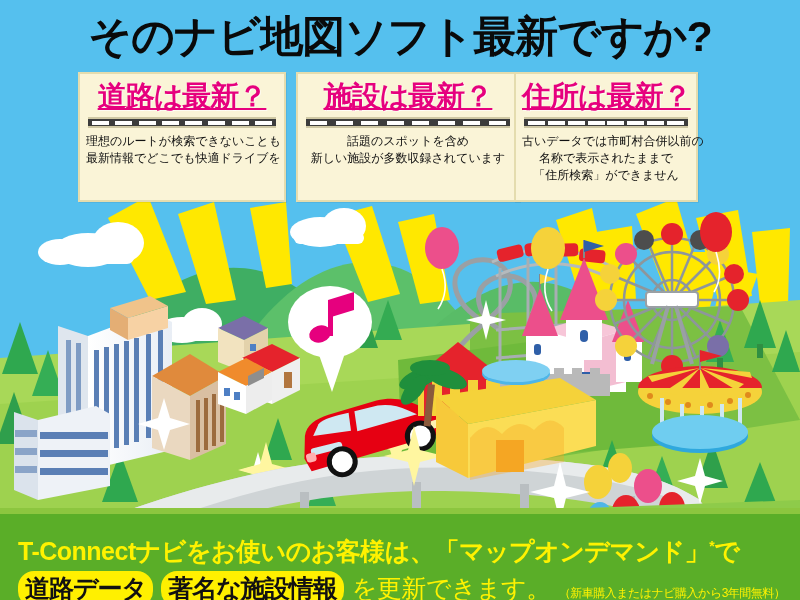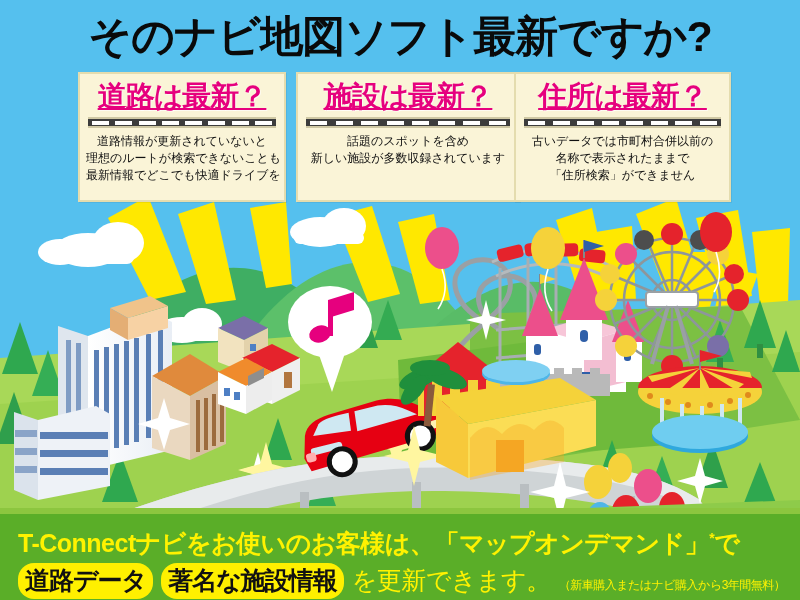--- a/index.html
+++ b/index.html
@@ -24,21 +24,21 @@
   
   .boxes { position:absolute; left:0; top:72px; width:800px; height:132px; z-index:40; }
   .box {
     position:absolute; top:0; height:130px;
     background:#faf4d7; border:2px solid #e4dcae;
     padding:4px 6px 6px 6px; text-align:center;
     box-shadow:1px 1px 0 rgba(0,0,0,.06);
   }
   .box.b1 { left:78px;  width:208px; }
   .box.b2 { left:296px; width:224px; }
-  .box.b3 { left:514px; width:217px; }
+  .box.b3 { left:514px; width:184px; }
   .box-title {
     color:#e6007e; font-size:29px; font-weight:bold;
     line-height:36px; letter-spacing:-1px; white-space:nowrap;
     text-shadow:1px 1px 0 rgba(255,255,255,.65);
     text-decoration:underline;
   }
   .roadbar {
     height:11px; margin:3px 2px 5px 2px;
     background:#3c3c3c; border-top:2px solid #cfc8a4; border-bottom:2px solid #cfc8a4;
     display:flex; align-items:center; justify-content:space-between;
@@ -48,21 +48,21 @@
   .box-body { color:#111; font-size:12px; line-height:17px; white-space:nowrap; }
 
   
   .scene { position:absolute; left:0; top:0; width:800px; height:600px; z-index:5; }
 
   
   .banner {
     position:absolute; left:0; bottom:0; width:800px; height:92px;
     background:#5aae28; z-index:60;
     border-top:6px solid #8cc63f;
-    padding:8px 0 0 18px;
+    padding:16px 0 0 18px;
   }
   .banner-line1 {
     color:#fff200; font-size:25px; font-weight:bold;
     line-height:33px; white-space:nowrap; letter-spacing:-.5px;
   }
   .banner-line1 .sup { font-size:14px; vertical-align:super; }
   .banner-line2 {
     display:flex; align-items:baseline; gap:8px;
     white-space:nowrap; margin-top:3px;
   }
@@ -509,21 +509,20 @@
       <div class="roadbar">
         <i></i>
           <i></i>
           <i></i>
           <i></i>
           <i></i>
           <i></i>
           <i></i>
           <i></i>
       </div>
-      <div class="box-body">道路情報が更新されていないと</div>
       <div class="box-body">理想のルートが検索できないことも</div>
       <div class="box-body">最新情報でどこでも快適ドライブを</div>
     </div>
 
     <div class="box b2">
       <div class="box-title">施設は最新？</div>
       <div class="roadbar">
         <i></i>
           <i></i>
           <i></i>

